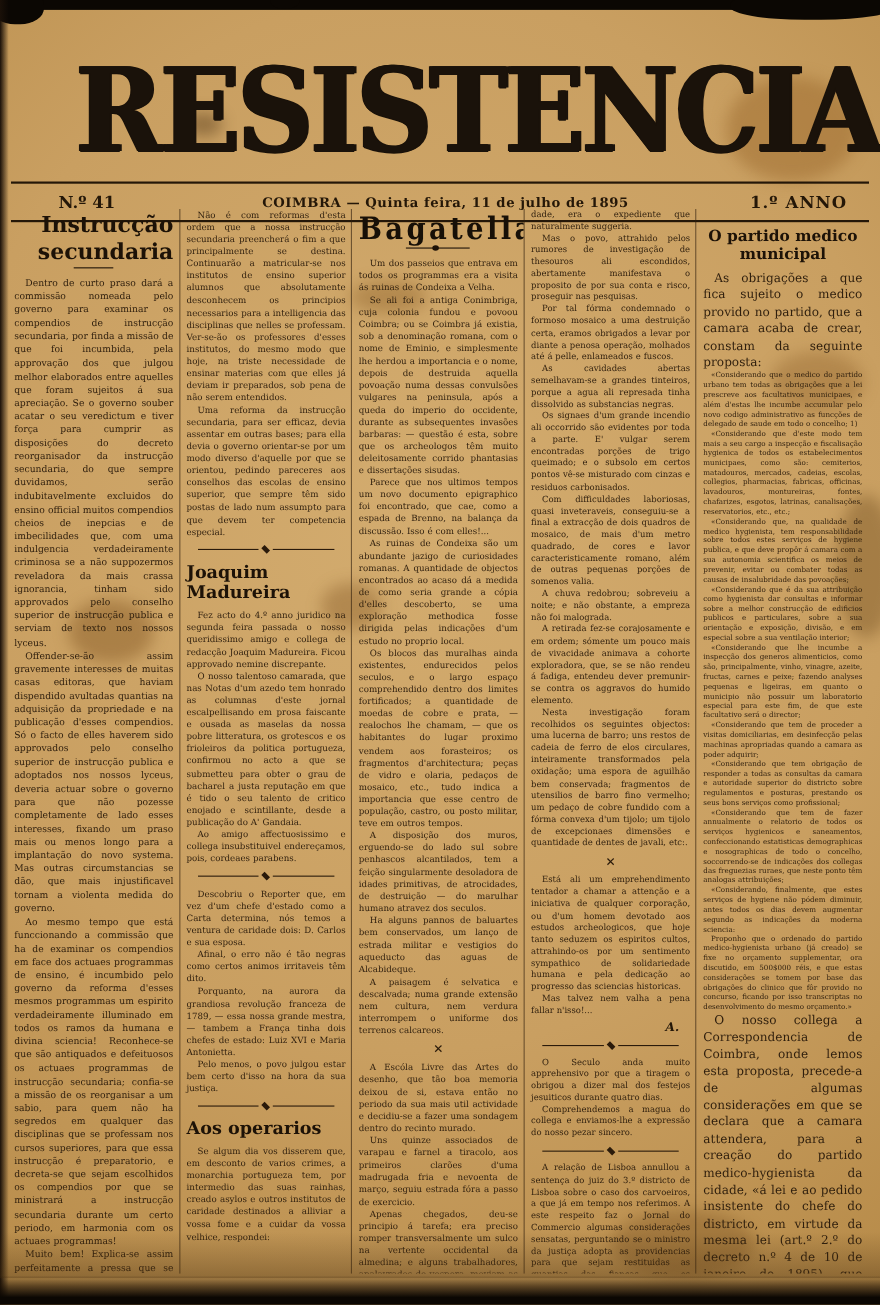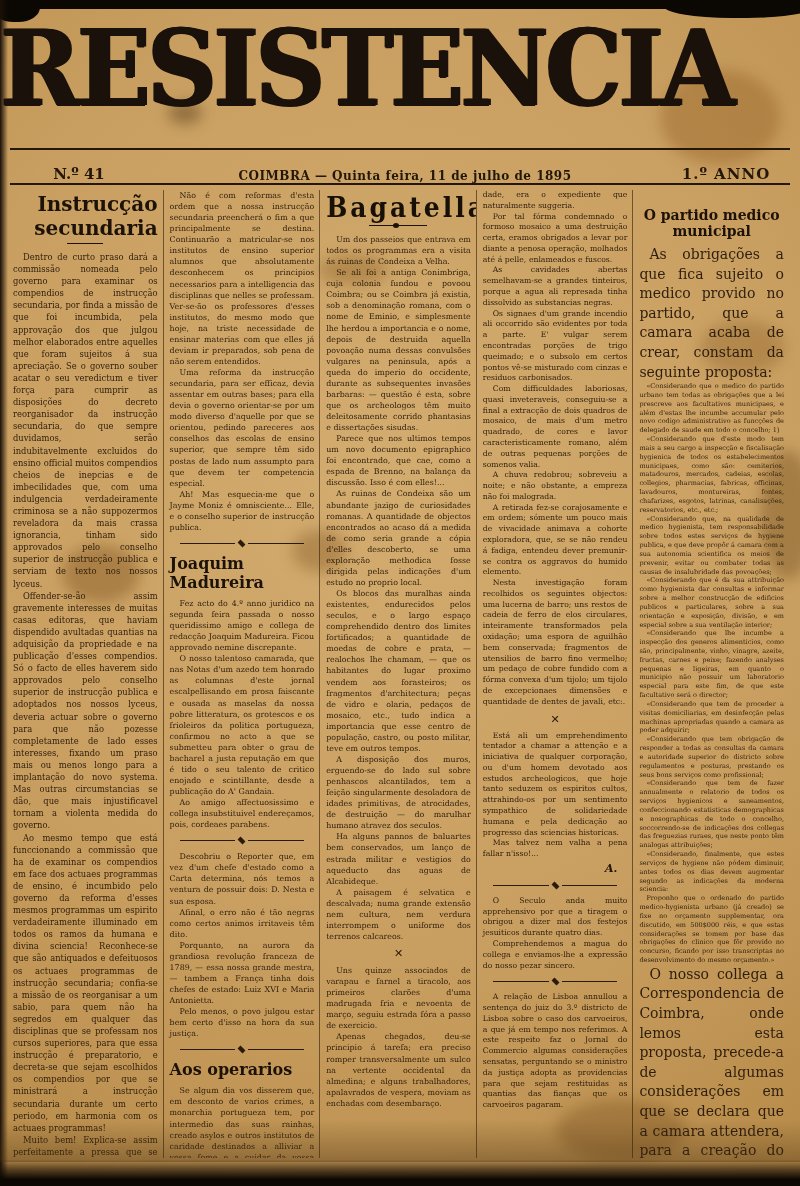--- a/index.html
+++ b/index.html
@@ -14,48 +14,48 @@
   .blob.tl{left:-8px;top:-10px;width:48px;height:32px}
   .blob.tm{left:246px;top:-6px;width:26px;height:14px}
   .blob.tr{right:-14px;top:-8px;width:150px;height:26px}
   .band-left{position:absolute;left:0;top:0;bottom:0;width:8px;
     background:linear-gradient(to right,#1a1008,rgba(26,16,8,0))}
   .shadow-bottom{position:absolute;left:0;right:0;bottom:24px;height:42px;
     background:linear-gradient(to bottom,rgba(80,50,16,0),rgba(70,45,15,.38))}
   .band-bottom{position:absolute;left:0;right:0;bottom:0;height:26px;
     background:linear-gradient(to bottom,rgba(30,18,6,.05),rgba(30,18,6,.6) 35%,#0b0703 75%)}
 
-  .masthead{position:absolute;top:8px;left:0;right:0;height:122px;
-    display:flex;align-items:center;justify-content:flex-start}
+  .masthead{position:absolute;top:40px;left:0;right:0;height:122px;
+    display:flex;align-items:center;justify-content:flex-end}
   .masthead h1{margin:0;font-size:96px;line-height:1;font-weight:bold;letter-spacing:-3px;
     color:#1a120a;transform:scaleY(1.1);
     text-shadow:2px 0 0 #1a120a,-1px 0 0 #1a120a,0 1px 0 #1a120a}
 
-  .dateline{position:absolute;top:148px;left:10px;right:10px;height:33px;
+  .dateline{position:absolute;top:165px;left:10px;right:10px;height:33px;
     border-top:2px solid #241708;border-bottom:2px solid #241708;
-    display:flex;align-items:flex-end;color:#241708}
+    display:flex;align-items:center;color:#241708}
   .dl-cell{display:flex;align-items:center;justify-content:center;font-weight:bold}
   .dl-issue{width:138px;font-size:15px}
   .dl-place{flex:1;font-size:12px;letter-spacing:.5px}
   .dl-anno{width:128px;font-size:15px;letter-spacing:1px}
   .vsep{width:1px;background:#241708;box-shadow:4px 0 0 #241708;margin-right:5px}
 
   .content{position:absolute;top:190px;left:13px;right:11px;bottom:28px;
     display:flex;overflow:hidden;color:#2e1e0d}
   .col{flex:1 1 0;overflow:hidden;padding-right:5px}
   .col + .col{border-left:1px solid rgba(45,28,12,.6);padding-left:6px}
 
   .t{margin:0;text-align:justify;text-indent:10px;font-size:8.1px;line-height:1.42;
      word-spacing:.2px}
   .noind{text-indent:0}
   .c1 .t{font-size:8.4px;line-height:1.44}
   .c2 .t{font-size:7.9px;line-height:1.4}
   .c3 .t{font-size:7.9px;line-height:1.4}
   .c4 .t{font-size:7.7px;line-height:1.4}
-  .c5 .t{font-size:14px;line-height:1.4}
+  .c5 .t{font-size:11px;line-height:1.4}
   .c5 .small{font-size:6.5px;line-height:1.36;text-indent:7px}
 
   h2.article{font-size:20px;text-align:right;margin:2px 0 3px;font-weight:bold;color:#1d1207}
   .rule-sm{width:36px;border-top:1.5px solid #1d1207;margin:0 auto 7px}
   h3.sub{font-size:16px;margin:2px 0 6px;font-weight:bold;color:#1d1207}
   h3.h5{font-size:14px;text-align:center;margin:17px 0 6px;font-weight:bold;color:#1d1207}
   .bagatellas{font-size:25px;text-align:center;letter-spacing:3px;font-weight:bold;
     color:#171007;margin:3px 0 2px;transform:scaleY(1.12)}
   .flourish{width:58px;height:1px;background:#1d1207;margin:3px auto 8px;position:relative}
   .flourish:after{content:"";position:absolute;left:24px;top:-2px;width:6px;height:5px;
@@ -107,36 +107,35 @@
       <p class="t">Dentro de curto praso dará a commissão nomeada pelo governo para examinar os compendios de instrucção secundaria, por finda a missão de que foi incumbida, pela approvação dos que julgou melhor elaborados entre aquelles que foram sujeitos á sua apreciação. Se o governo souber acatar o seu veredictum e tiver força para cumprir as disposições do decreto reorganisador da instrucção secundaria, do que sempre duvidamos, serão indubitavelmente excluidos do ensino official muitos compendios cheios de inepcias e de imbecilidades que, com uma indulgencia verdadeiramente criminosa se a não suppozermos reveladora da mais crassa ignorancia, tinham sido approvados pelo conselho superior de instrucção publica e serviam de texto nos nossos lyceus.</p>
       <p class="t">Offender-se-ão assim gravemente interesses de muitas casas editoras, que haviam dispendido avultadas quantias na adquisição da propriedade e na publicação d'esses compendios. Só o facto de elles haverem sido approvados pelo conselho superior de instrucção publica e adoptados nos nossos lyceus, deveria actuar sobre o governo para que não pozesse completamente de lado esses interesses, fixando um praso mais ou menos longo para a implantação do novo systema. Mas outras circumstancias se dão, que mais injustificavel tornam a violenta medida do governo.</p>
       <p class="t">Ao mesmo tempo que está funccionando a commissão que ha de examinar os compendios em face dos actuaes programmas de ensino, é incumbido pelo governo da reforma d'esses mesmos programmas um espirito verdadeiramente illuminado em todos os ramos da humana e divina sciencia! Reconhece-se que são antiquados e defeituosos os actuaes programmas de instrucção secundaria; confia-se a missão de os reorganisar a um sabio, para quem não ha segredos em qualquer das disciplinas que se professam nos cursos superiores, para que essa instrucção é preparatorio, e decreta-se que sejam escolhidos os compendios por que se ministrará a instrucção secundaria durante um certo periodo, em harmonia com os actuaes programmas!</p>
       <p class="t">Muito bem! Explica-se assim perfeitamente a pressa que se deu o governo em expulsar do ensino os compendios actualmente adoptados, sem se importar com os prejuizos que d'ahi derivavam.</p>
 
     </div>
 
     <div class="col c2">
       <p class="t">Não é com reformas d'esta ordem que a nossa instrucção secundaria preencherá o fim a que principalmente se destina. Continuarão a matricular-se nos institutos de ensino superior alumnos que absolutamente desconhecem os principios necessarios para a intelligencia das disciplinas que nelles se professam. Ver-se-ão os professores d'esses institutos, do mesmo modo que hoje, na triste necessidade de ensinar materias com que elles já deviam ir preparados, sob pena de não serem entendidos.</p>
       <p class="t">Uma reforma da instrucção secundaria, para ser efficaz, devia assentar em outras bases; para ella devia o governo orientar-se por um modo diverso d'aquelle por que se orientou, pedindo pareceres aos conselhos das escolas de ensino superior, que sempre têm sido postas de lado num assumpto para que devem ter competencia especial.</p>
-      <p class="t">Ah! Mas esquecia-me que o Jayme Moniz é omnisciente... Elle, e o conselho superior de instrucção publica.</p>
       <div class="orn">
           <span class="line"></span>
           <span class="dia"></span>
           <span class="line"></span>
         </div>
       <h3 class="sub">Joaquim Madureira</h3>
       <p class="t">Fez acto do 4.º anno juridico na segunda feira passada o nosso queridissimo amigo e collega de redacção Joaquim Madureira. Ficou approvado nemine discrepante.</p>
       <p class="t">O nosso talentoso camarada, que nas Notas d'um azedo tem honrado as columnas d'este jornal escalpellisando em prosa faiscante e ousada as maselas da nossa pobre litteratura, os grotescos e os frioleiros da politica portugueza, confirmou no acto a que se submetteu para obter o grau de bacharel a justa reputação em que é tido o seu talento de critico enojado e scintillante, desde a publicação do A' Gandaia.</p>
       <p class="t">Ao amigo affectuosissimo e collega insubstituivel endereçamos, pois, cordeaes parabens.</p>
       <div class="orn">
           <span class="line"></span>
           <span class="dia"></span>
           <span class="line"></span>
         </div>
-      <p class="t">Descobriu o Reporter que, em vez d'um chefe d'estado como a Carta determina, nós temos a ventura de possuir dois: D. Nesta e sua esposa.</p>
+      <p class="t">Descobriu o Reporter que, em vez d'um chefe d'estado como a Carta determina, nós temos a ventura de caridade dois: D. Carlos e sua esposa.</p>
       <p class="t">Afinal, o erro não é tão negras como certos animos irritaveis têm dito.</p>
       <p class="t">Porquanto, na aurora da grandiosa revolução franceza de 1789, — essa nossa grande mestra, — tambem a França tinha dois chefes de estado: Luiz XVI e Maria Antonietta.</p>
       <p class="t">Pelo menos, o povo julgou estar bem certo d'isso na hora da sua justiça.</p>
       <div class="orn">
           <span class="line"></span>
           <span class="dia"></span>
           <span class="line"></span>
         </div>
       <h3 class="sub">Aos operarios</h3>
       <p class="t">Se algum dia vos disserem que, em desconto de varios crimes, a monarchia portugueza tem, por intermedio das suas rainhas, creado asylos e outros institutos de caridade destinados a alliviar a vossa fome e a cuidar da vossa velhice, respondei:</p>
@@ -148,27 +147,29 @@
       <div class="flourish"></div>
       <p class="t">Um dos passeios que entrava em todos os programmas era a visita ás ruinas de Condeixa a Velha.</p>
       <p class="t">Se ali foi a antiga Conimbriga, cuja colonia fundou e povoou Coimbra; ou se Coimbra já existia, sob a denominação romana, com o nome de Eminio, e simplesmente lhe herdou a importancia e o nome, depois de destruida aquella povoação numa dessas convulsões vulgares na peninsula, após a queda do imperio do occidente, durante as subsequentes invasões barbaras: — questão é esta, sobre que os archeologos têm muito deleitosamente corrido phantasias e dissertações sisudas.</p>
       <p class="t">Parece que nos ultimos tempos um novo documento epigraphico foi encontrado, que cae, como a espada de Brenno, na balança da discussão. Isso é com elles!...</p>
       <p class="t">As ruinas de Condeixa são um abundante jazigo de curiosidades romanas. A quantidade de objectos encontrados ao acaso dá a medida de como seria grande a cópia d'elles descoberto, se uma exploração methodica fosse dirigida pelas indicações d'um estudo no proprio local.</p>
       <p class="t">Os blocos das muralhas ainda existentes, endurecidos pelos seculos, e o largo espaço comprehendido dentro dos limites fortificados; a quantidade de moedas de cobre e prata, — realochos lhe chamam, — que os habitantes do lugar proximo vendem aos forasteiros; os fragmentos d'architectura; peças de vidro e olaria, pedaços de mosaico, etc., tudo indica a importancia que esse centro de população, castro, ou posto militar, teve em outros tempos.</p>
       <p class="t">A disposição dos muros, erguendo-se do lado sul sobre penhascos alcantilados, tem a feição singularmente desoladora de idades primitivas, de atrocidades, de destruição — do marulhar humano atravez dos seculos.</p>
       <p class="t">Ha alguns pannos de baluartes bem conservados, um lanço de estrada militar e vestigios do aqueducto das aguas de Alcabideque.</p>
       <p class="t">A paisagem é selvatica e descalvada; numa grande extensão nem cultura, nem verdura interrompem o uniforme dos terrenos calcareos.</p>
       <div class="xsep">✕</div>
+      <p class="t">A Escóla Livre das Artes do desenho, que tão boa memoria deixou de si, estava então no periodo da sua mais util actividade e decidiu-se a fazer uma sondagem dentro do recinto murado.</p>
       <p class="t">Uns quinze associados de varapau e farnel a tiracolo, aos primeiros clarões d'uma madrugada fria e nevoenta de março, seguiu estrada fóra a passo de exercicio.</p>
       <p class="t">Apenas chegados, deu-se principio á tarefa; era preciso romper transversalmente um sulco na vertente occidental da almedina; e alguns trabalhadores, apalavrados de vespera, moviam as enchadas com desembaraço.</p>
 
     </div>
 
     <div class="col c4">
       <p class="t noind">dade, era o expediente que naturalmente suggeria.</p>
+      <p class="t">Mas o povo, attrahido pelos rumores de investigação de thesouros ali escondidos, abertamente manifestava o proposito de por sua conta e risco, proseguir nas pesquisas.</p>
       <p class="t">Por tal fórma condemnado o formoso mosaico a uma destruição certa, eramos obrigados a levar por diante a penosa operação, molhados até á pelle, enlameados e fuscos.</p>
       <p class="t">As cavidades abertas semelhavam-se a grandes tinteiros, porque a agua ali represada tinha dissolvido as substancias negras.</p>
       <p class="t">Os signaes d'um grande incendio ali occorrido são evidentes por toda a parte. E' vulgar serem encontradas porções de trigo queimado; e o subsolo em certos pontos vê-se misturado com cinzas e residuos carbonisados.</p>
       <p class="t">Com difficuldades laboriosas, quasi inveteraveis, conseguiu-se a final a extracção de dois quadros de mosaico, de mais d'um metro quadrado, de cores e lavor caracteristicamente romano, além de outras pequenas porções de somenos valia.</p>
       <p class="t">A chuva redobrou; sobreveiu a noite; e não obstante, a empreza não foi malograda.</p>
       <p class="t">A retirada fez-se corajosamente e em ordem; sómente um pouco mais de vivacidade animava a cohorte exploradora, que, se se não rendeu á fadiga, entendeu dever premunir-se contra os aggravos do humido elemento.</p>
       <p class="t">Nesta investigação foram recolhidos os seguintes objectos: uma lucerna de barro; uns restos de cadeia de ferro de elos circulares, inteiramente transformados pela oxidação; uma espora de aguilhão bem conservada; fragmentos de utensilios de barro fino vermelho; um pedaço de cobre fundido com a fórma convexa d'um tijolo; um tijolo de excepcionaes dimensões e quantidade de dentes de javali, etc:.</p>
       <div class="xsep">✕</div>
       <p class="t">Está ali um emprehendimento tentador a chamar a attenção e a iniciativa de qualquer corporação, ou d'um homem devotado aos estudos archeologicos, que hoje tanto seduzem os espiritos cultos, attrahindo-os por um sentimento sympathico de solidariedade humana e pela dedicação ao progresso das sciencias historicas.</p>
       <p class="t">Mas talvez nem valha a pena fallar n'isso!...</p>

